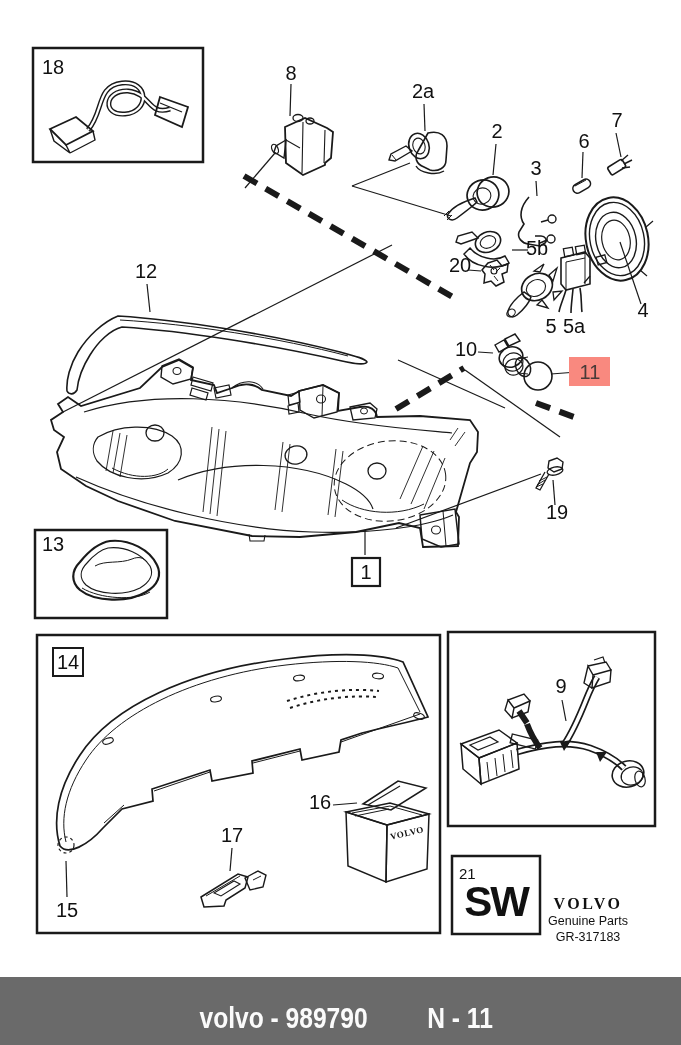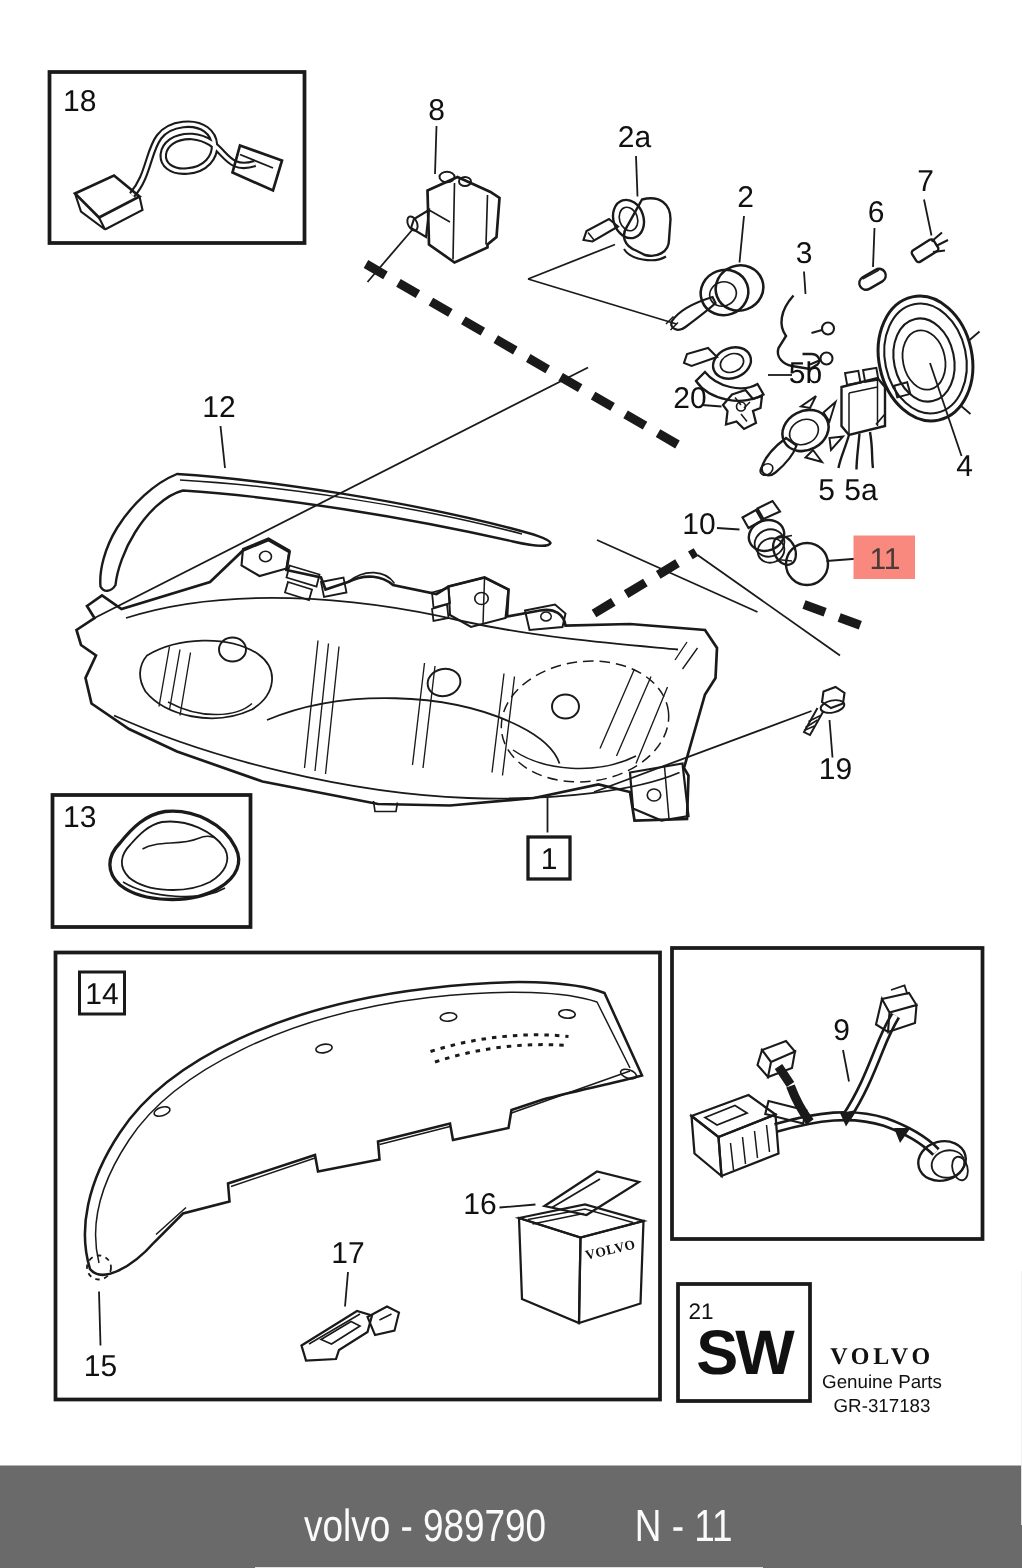--- a/index.html
+++ b/index.html
@@ -1,21 +1,21 @@
 <!DOCTYPE html>
 <html><head>
 <meta charset="utf-8">
 <style>
   html,body{margin:0;padding:0;background:#e8e8e8;}
   .canvas{position:relative;width:681px;height:1045px;background:#ffffff;overflow:hidden;
           font-family:"Liberation Sans", sans-serif;margin:0 auto;}
   .diagram-svg{position:absolute;left:0;top:0;}
   .footer{position:absolute;left:0;top:977px;width:681px;height:68px;background:#6a6a6a;
           display:flex;justify-content:center;align-items:flex-start;gap:34px;
-          color:#fbfbfb;font-size:30px;font-weight:400;padding-top:24px;box-sizing:border-box;}
+          color:#fbfbfb;font-size:30px;font-weight:700;padding-top:24px;box-sizing:border-box;}
   .footer span{display:inline-block;transform:scaleX(0.82);transform-origin:center;white-space:pre;}
   text{font-family:"Liberation Sans", sans-serif;fill:#111;}
   .callout{font-size:20px;}
   .ink{stroke:#1a1a1a;fill:none;}
 </style>
 </head>
 <body>
 
 <div class="canvas">
 <svg class="diagram-svg" width="681" height="977" viewBox="0 0 681 977">

